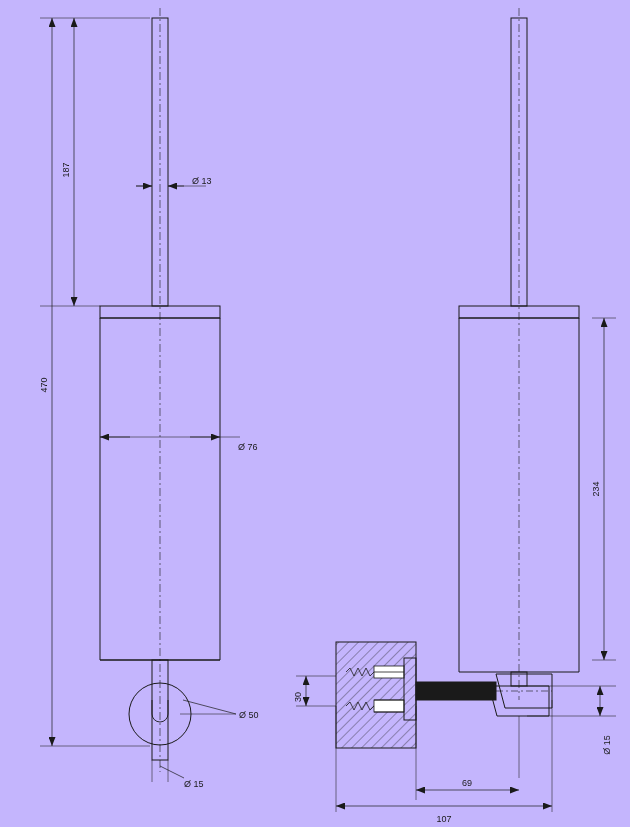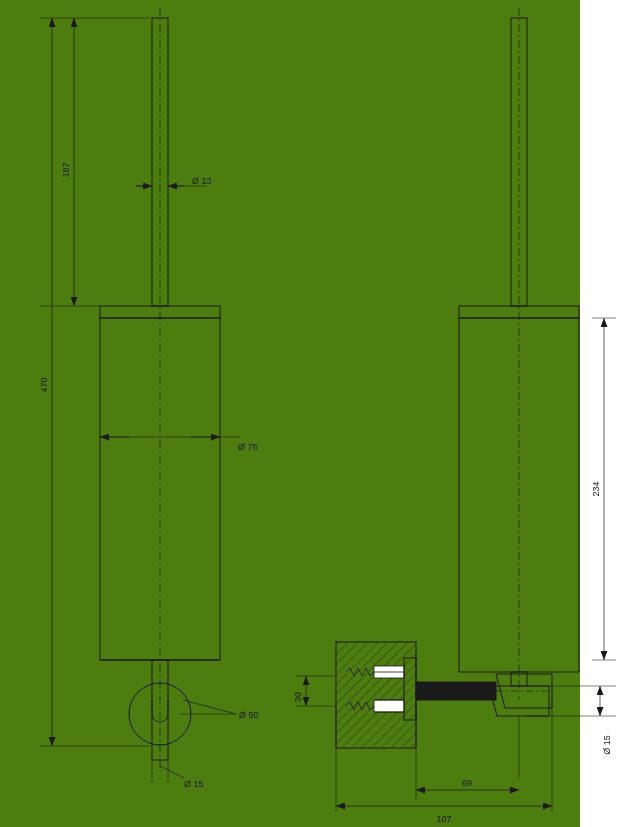--- a/index.html
+++ b/index.html
@@ -1,17 +1,17 @@
 <!DOCTYPE html>
 <html><head>
 <meta charset="utf-8">
 <style>
   html,body{margin:0;padding:0;background:#ffffff;}
   body{width:635px;height:827px;font-family:"Liberation Sans",sans-serif;overflow:hidden;}
-  #stage{position:relative;width:580px;height:827px;background:#4d7c0f;}
+  #stage{position:relative;width:630px;height:827px;background:#c4b5fd;}
   svg{display:block;}
   .dimtext{font-family:"Liberation Sans",sans-serif;font-size:9px;fill:#1a1a1a;}
 </style>
 </head>
 <body>
 
 <div id="stage">
 <svg width="635" height="827" viewBox="0 0 635 827">
   <defs>
     <marker id="ar" markerWidth="9" markerHeight="7" refX="9" refY="3.5" orient="auto" markerUnits="userSpaceOnUse">

